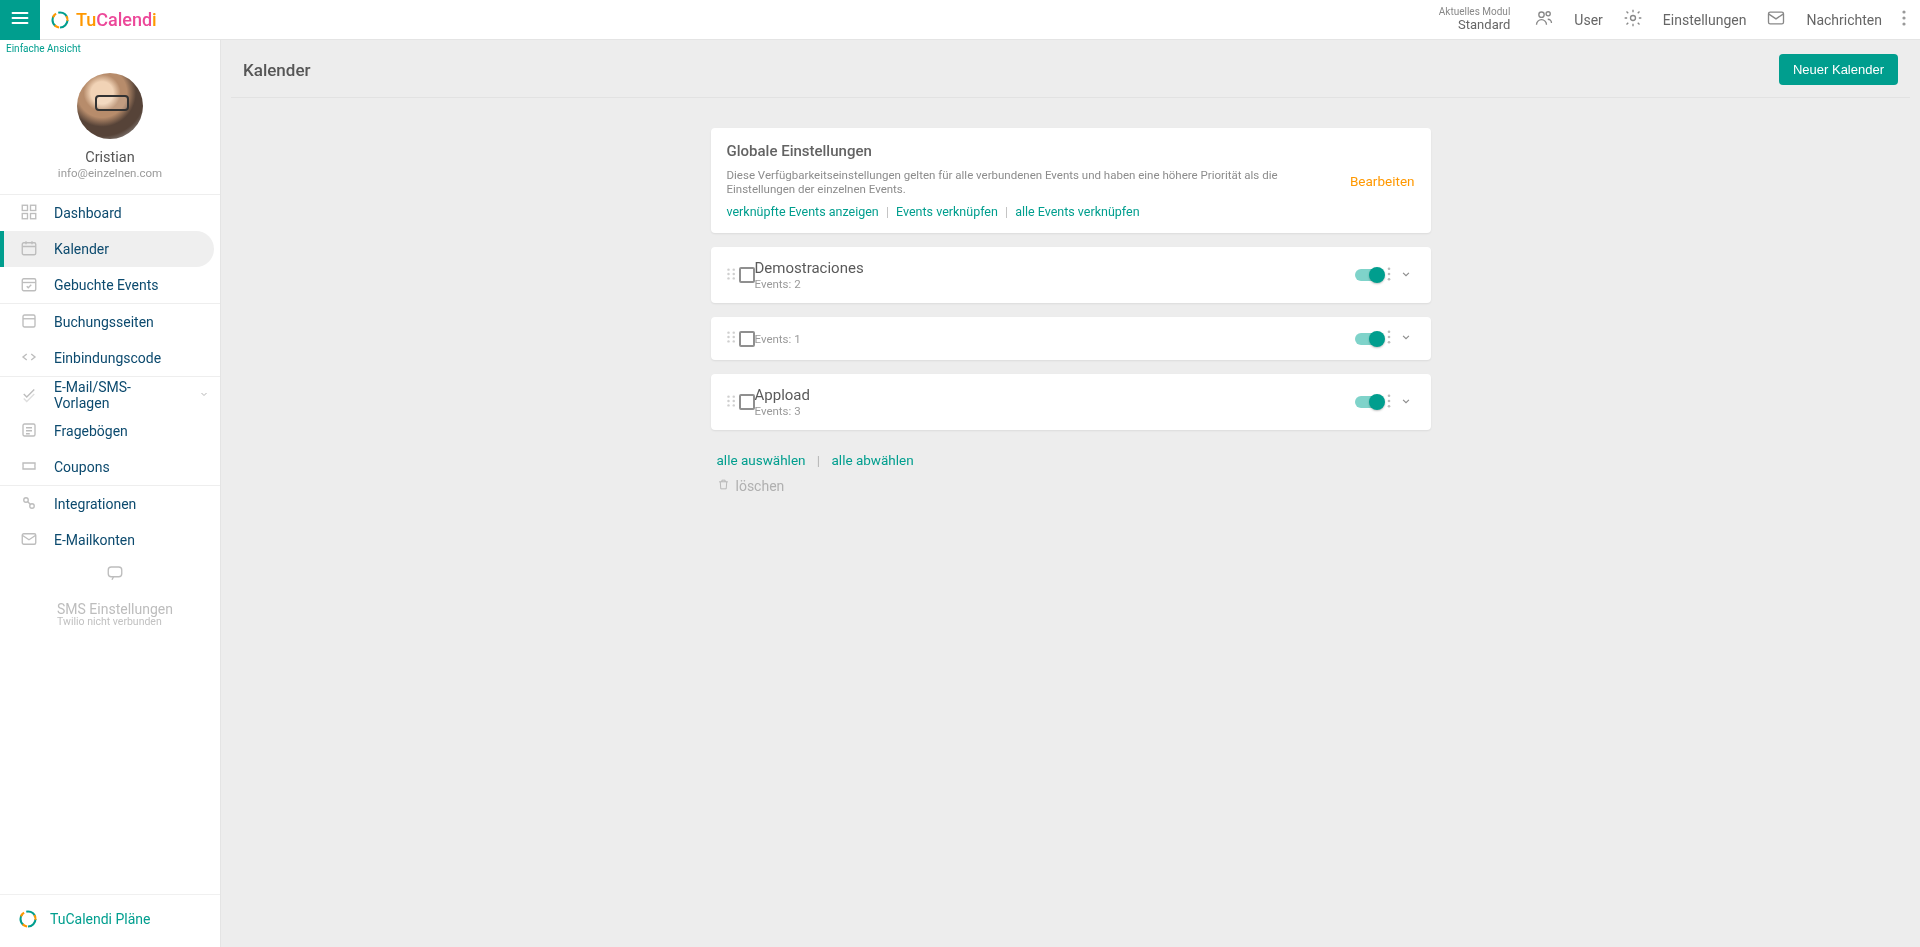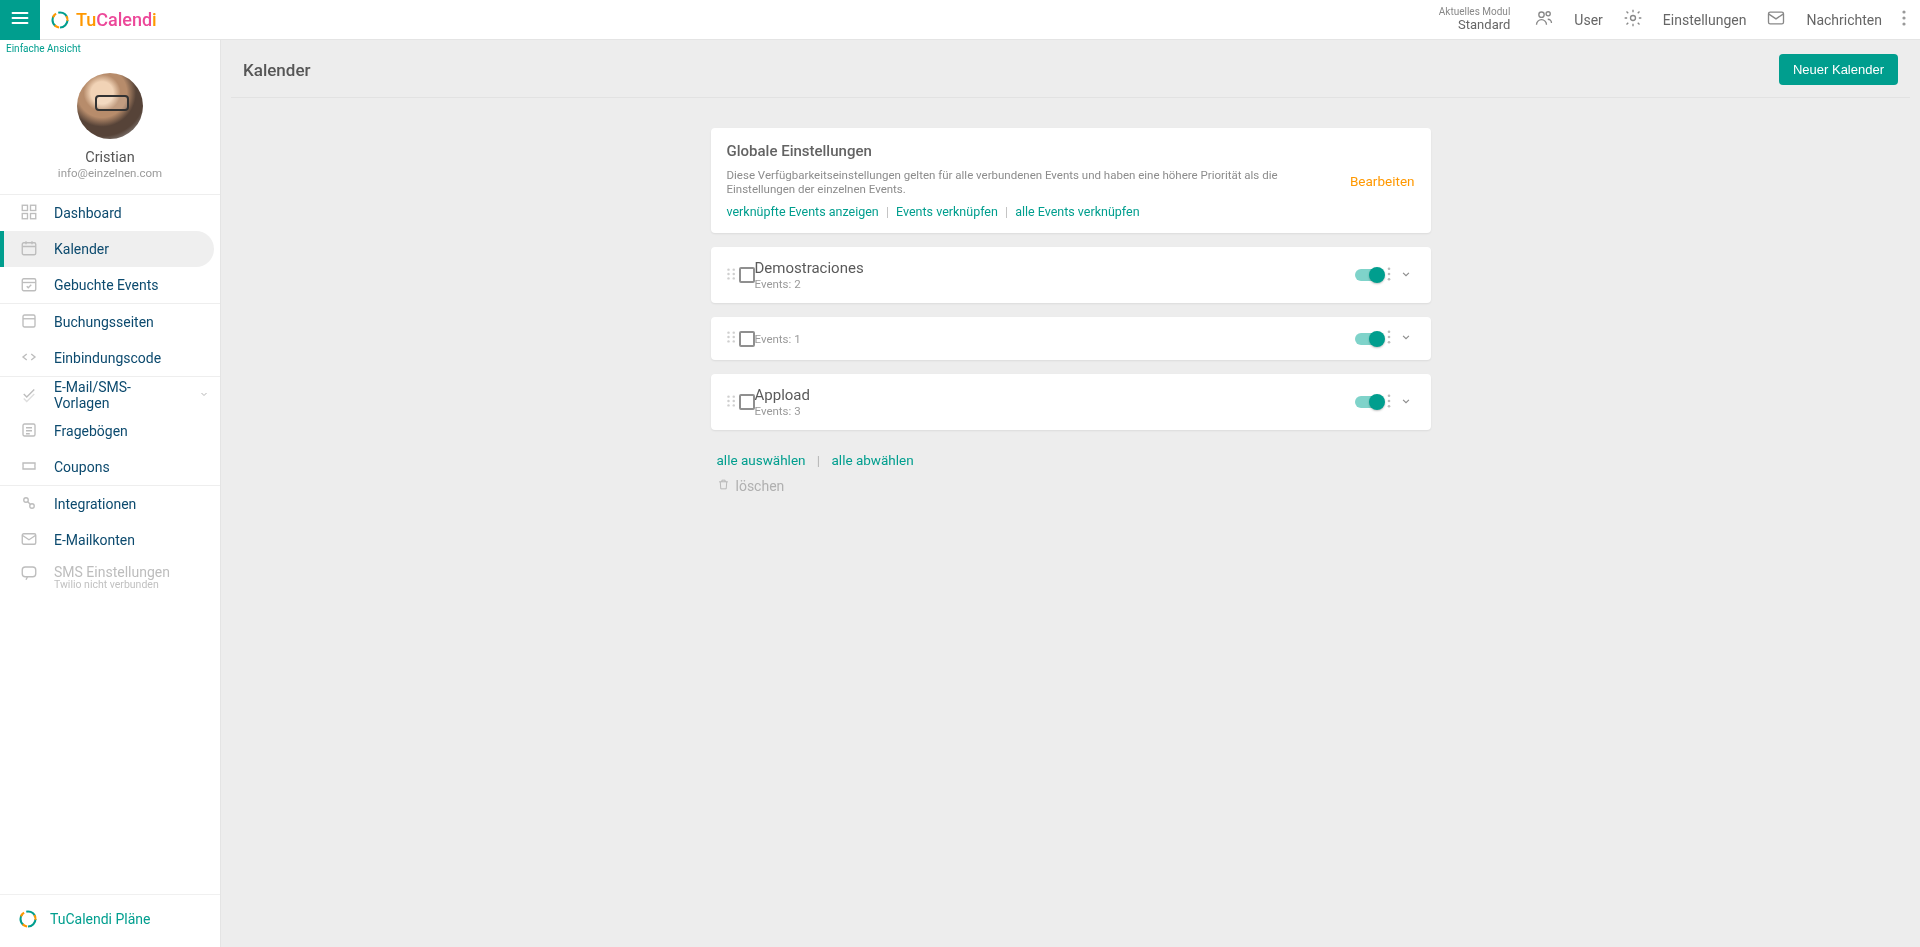--- a/index.html
+++ b/index.html
@@ -37,21 +37,21 @@
   .profile .email { font-size: 11.5px; color: #9a9a9a; }
 
   .nav { margin-top: 6px; }
   .nav-group { border-top: 1px solid #eee; }
   .nav-item { display: flex; align-items: center; gap: 16px; height: 36px; padding: 0 10px 0 20px; font-size: 14px; color: #0c4a6e; cursor: pointer; position: relative; }
   .nav-item .icon svg { width: 18px; height: 18px; fill: none; stroke: #bdbdbd; stroke-width: 1.8; }
   .nav-item.active { background: #efefef; border-radius: 0 18px 18px 0; margin-right: 6px; }
   .nav-item.active::before { content: ""; position: absolute; left: 0; top: 0; bottom: 0; width: 4px; background: #009e8e; }
   .nav-item.disabled { color: #bdbdbd; cursor: default; }
   .nav-item.disabled .sub { display: block; font-size: 10.5px; color: #c1c1c1; margin-top: -2px; }
-  .nav-item.with-sub { height: 42px; align-items: flex-start; padding-top: 6px; }
+  .nav-item.with-sub { height: 42px; align-items: center; padding-top: 6px; flex-direction: column; }
   .nav-item .txt-col { display: flex; flex-direction: column; }
   .nav-item .chev { margin-left: auto; }
   .nav-item .chev svg { width: 12px; height: 12px; stroke: #b5b5b5; fill: none; stroke-width: 2; }
 
   .sidebar-bottom { margin-top: auto; padding: 14px 18px 18px; display: flex; align-items: center; gap: 12px; border-top: 1px solid #f0f0f0; }
   .sidebar-bottom .label { color: #009e8e; font-size: 14px; cursor: pointer; }
 
   
   .logo-circle { width: 20px; height: 20px; position: relative; }
   .logo-circle svg { width: 100%; height: 100%; }

